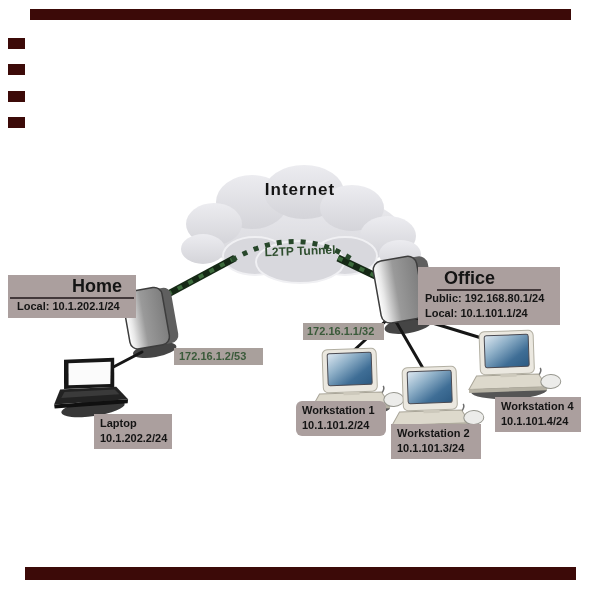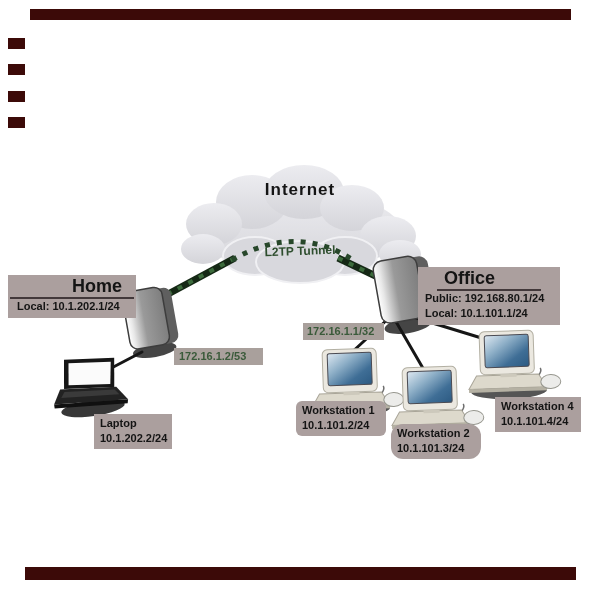--- a/index.html
+++ b/index.html
@@ -32,21 +32,21 @@
   .office-box .box-title{text-align:left;padding:1px 0 1px 7px;margin:0 19px;}
   .office-box .ipline{padding-left:7px;}
 
   .greenbox{background:#a9a09c;color:#3a5a3a;font-weight:bold;font-size:11px;line-height:17px;margin-top:46px;}
   .tun-left{left:174px;top:302px;width:84px;padding-left:5px;}
   .tun-right{left:303px;top:277px;width:77px;padding-left:4px;}
 
   .devbox{padding:2px 6px 3px 6px;}
   .laptop-box{left:94px;top:406px;width:66px;margin-top:8px;}
   .ws1-box{left:296px;top:401px;width:78px;border-radius:6px;}
-  .ws2-box{left:391px;top:424px;width:78px;border-radius:12px;}
+  .ws2-box{left:391px;top:424px;width:78px;}
   .ws3-box{left:495px;top:397px;width:74px;}
 </style>
 </head>
 <body>
 
 <div id="stage">
 
   <svg width="600" height="600" viewBox="0 0 600 600">
     <defs>
       <linearGradient id="routerGrad" x1="0" y1="0" x2="1" y2="0">

